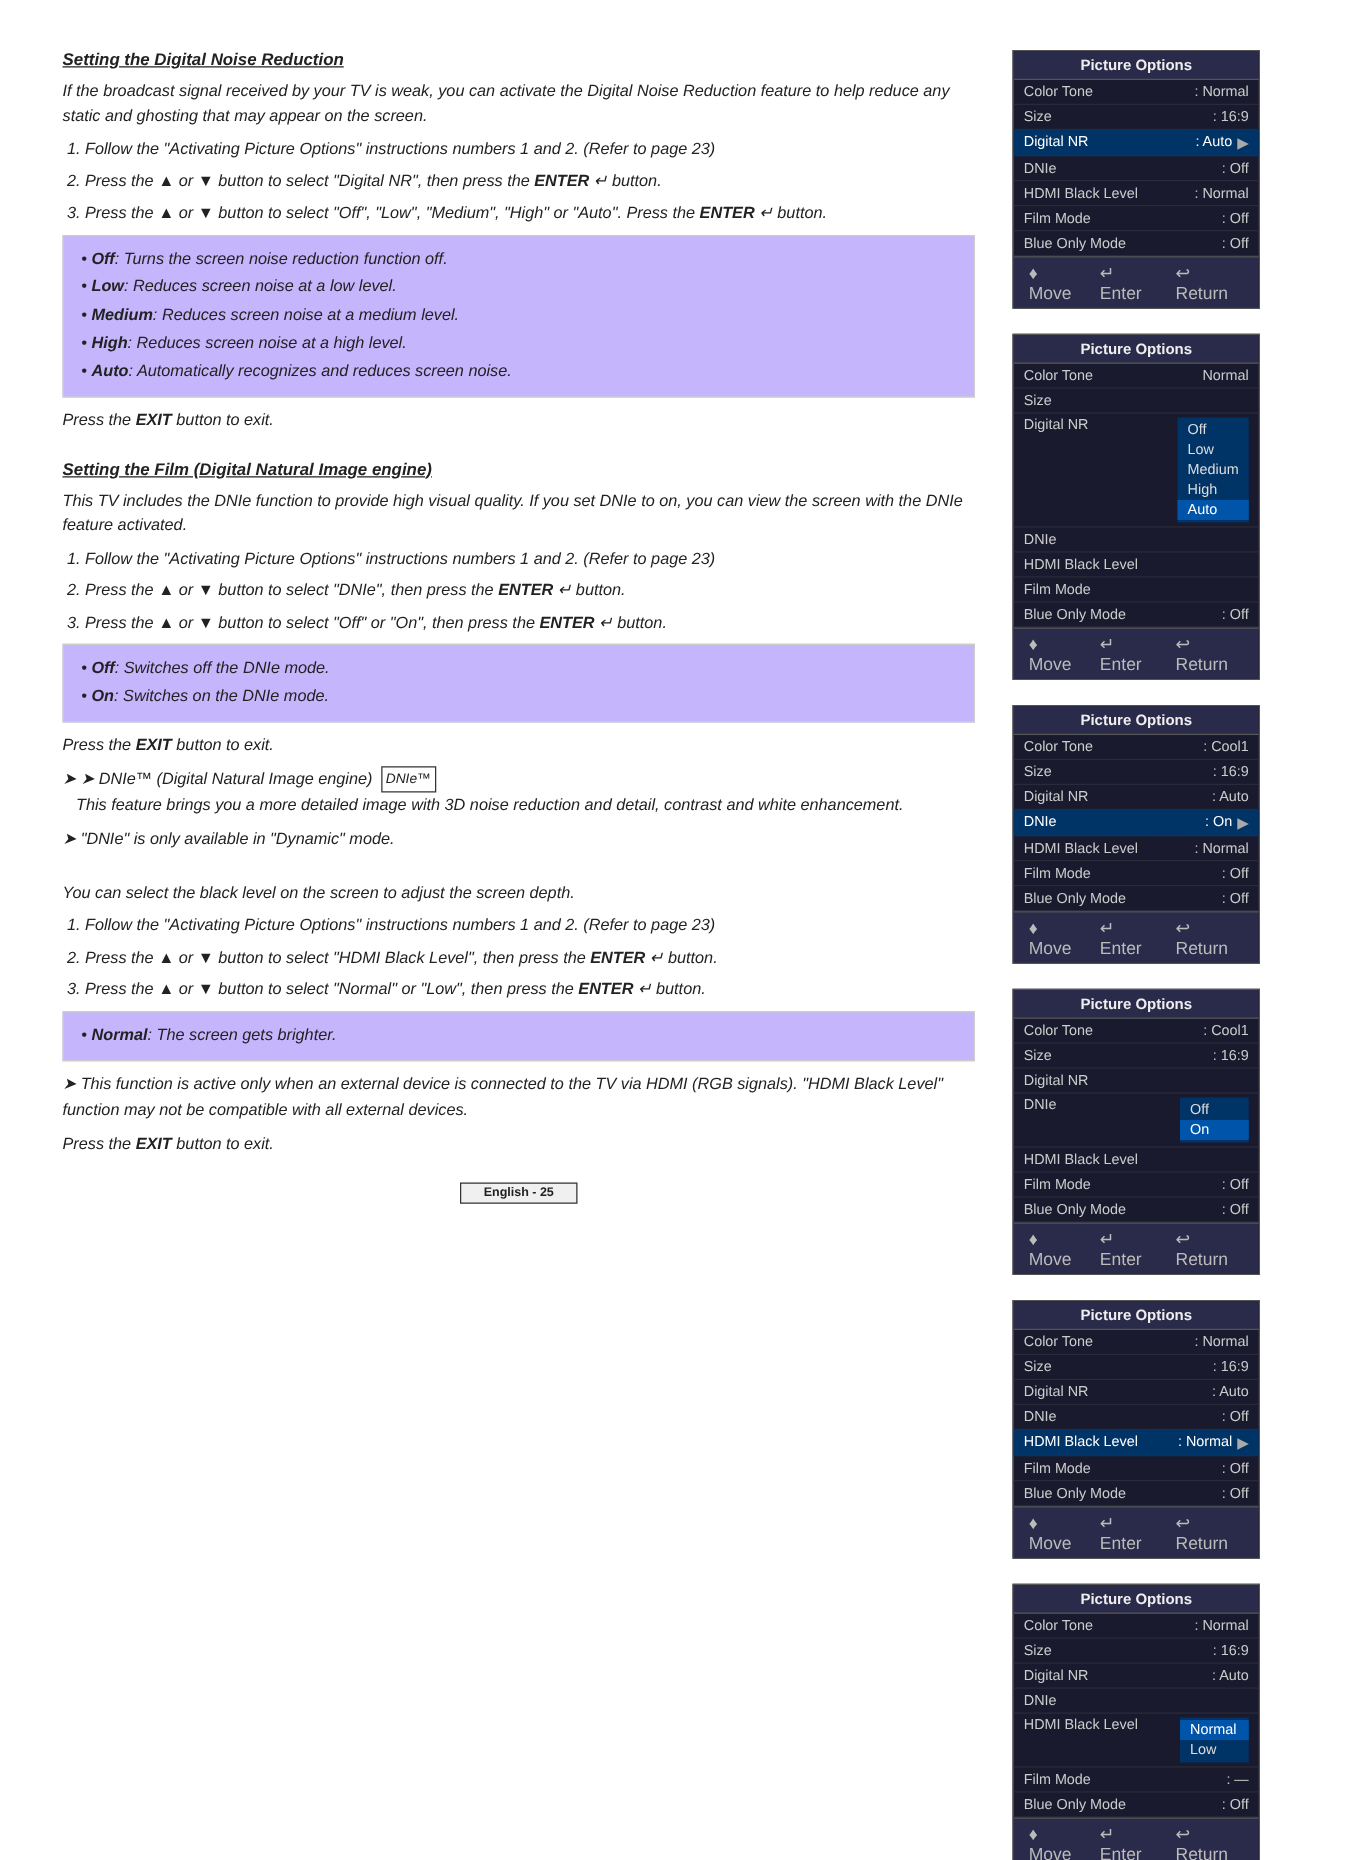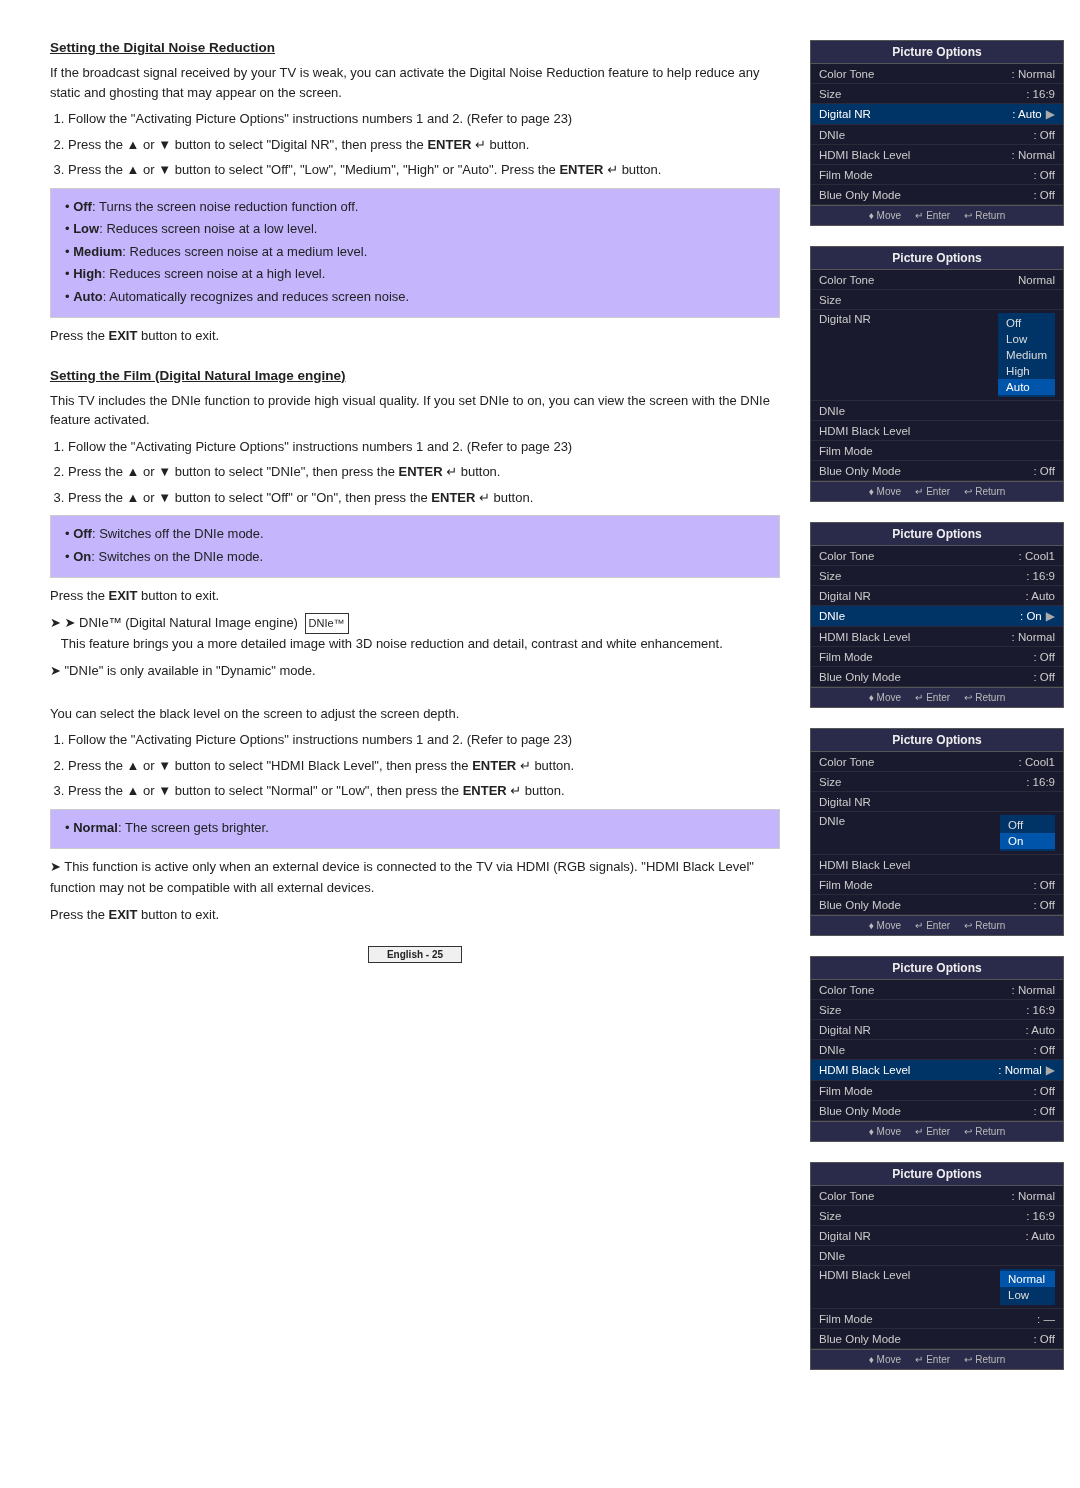--- a/index.html
+++ b/index.html
@@ -34,20 +34,21 @@
     
     .section-heading {
       font-weight: bold;
       font-size: 13.5px;
       text-decoration: underline;
       margin-bottom: 8px;
     }
 
     .section-block {
       margin-bottom: 22px;
+      font-style: italic;
     }
 
     .section-block p {
       margin-bottom: 7px;
       line-height: 1.5;
       font-size: 13px;
     }
 
     .section-block ol {
       margin-left: 18px;
@@ -107,21 +108,21 @@
       margin-left: 3px;
       vertical-align: middle;
     }
 
     
     .menu-panel {
       border: 1px solid #555;
       background: #1a1a2e;
       color: #ddd;
       font-size: 11.5px;
-      width: 254px;
+      width: 198px;
       margin-bottom: 10px;
     }
 
     .menu-panel-title {
       background: #2a2a4a;
       color: #eee;
       text-align: center;
       padding: 4px 0;
       font-size: 12px;
       font-weight: bold;
@@ -172,21 +173,21 @@
       color: #aaa;
     }
 
     .menu-panel-footer {
       display: flex;
       justify-content: center;
       gap: 14px;
       padding: 4px 12px;
       border-top: 1px solid #555;
       background: #2a2a4a;
-      font-size: 10px;
+      font-size: 14px;
       color: #bbb;
     }
 
     .footer-item {
       display: flex;
       align-items: center;
       gap: 3px;
     }
 
     

